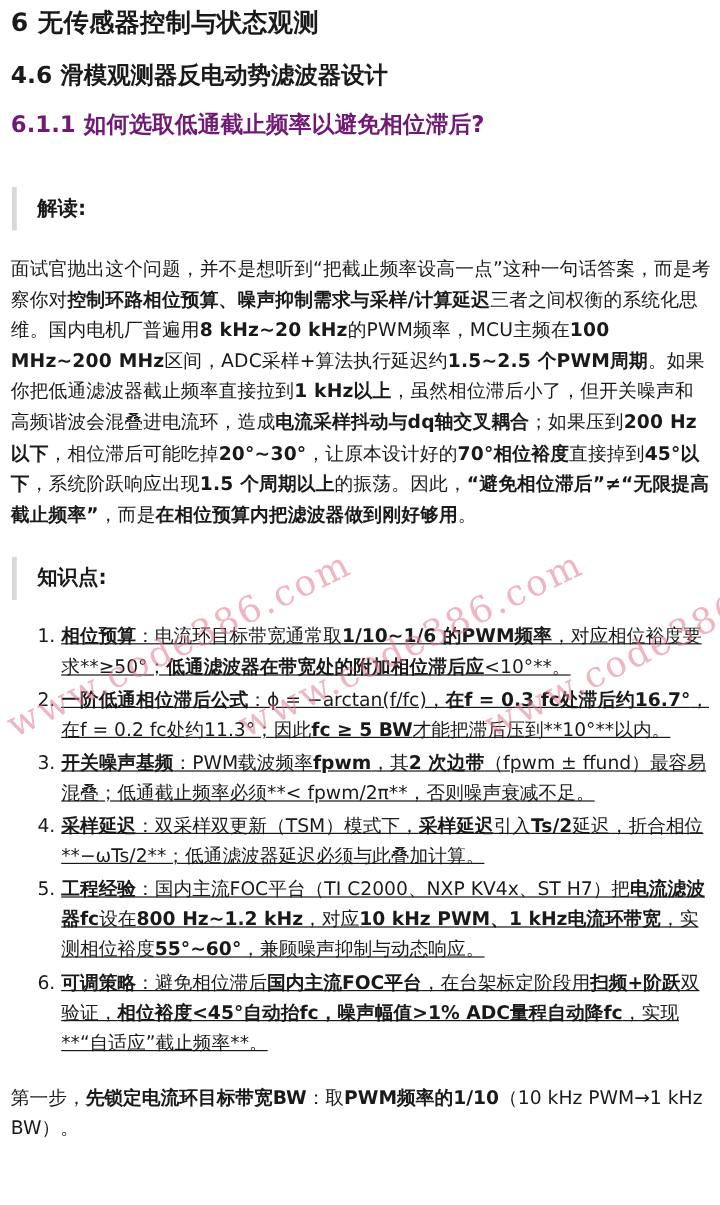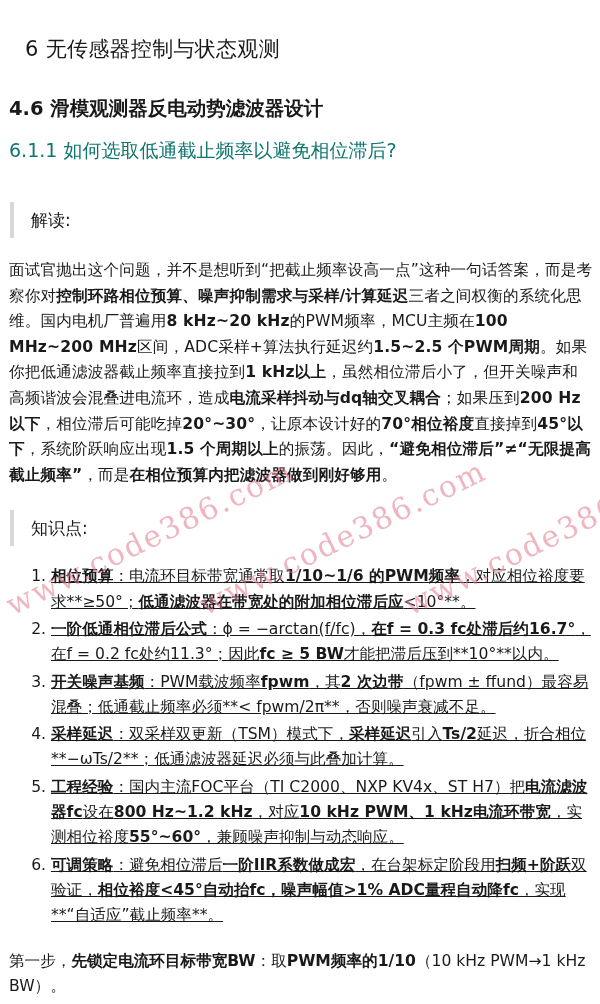--- a/index.html
+++ b/index.html
@@ -2,28 +2,28 @@
 <html><head>
   <meta charset="utf-8">
   <style>
     html, body { margin: 0; padding: 0; background: #ffffff; }
     body {
       width: 600px; height: 1004px; overflow: hidden; position: relative;
       font-family: "DejaVu Sans", "Liberation Sans", sans-serif;
       color: #1a1a1a;
     }
     .page { padding: 0 0 0 9px; width: 584px; }
-    h1 { font-size: 21px; font-weight: normal; margin: 16px; padding-top: 18px; height: 42px; line-height: 30px; letter-spacing: 0.3px; }
+    h1 { font-size: 21px; font-weight: bold; margin: 0; padding-top: 4px; height: 42px; line-height: 30px; letter-spacing: 0.3px; }
     h2 { font-size: 19.5px; font-weight: bold; margin: 0; height: 40px; line-height: 34px; }
-    h3 { font-size: 19px; font-weight: normal; margin: 0; height: 58px; line-height: 36px; color: #0f766e; }
+    h3 { font-size: 19px; font-weight: bold; margin: 0; height: 58px; line-height: 36px; color: #701a75; }
     .quote {
       border-left: 4px solid #d8d8d8; margin: 12px 0 0 1px; padding: 0 0 0 17px;
       height: 36px; line-height: 36px;
     }
-    .quote span { font-weight: normal; font-size: 17px; }
+    .quote span { font-weight: bold; font-size: 17px; }
     p.body { font-size: 15.6px; line-height: 25.6px; margin: 20px 0 0 0; letter-spacing: 0.15px; }
     b { font-weight: bold; }
     ol { margin: 18px 0 0 0; padding-left: 42px; font-size: 15.6px; line-height: 25.3px; text-decoration: underline; }
     ol li { margin-bottom: 2px; }
     .answer p { font-size: 15.6px; line-height: 25.8px; margin: 0; }
     .answer { margin-top: 20px; }
     .watermark {
       position: absolute; color: rgba(225, 120, 140, 0.55); font-family: "DejaVu Serif", serif;
       font-size: 30px; transform: rotate(-26deg); pointer-events: none; white-space: nowrap;
       letter-spacing: 2px;
@@ -44,21 +44,21 @@
 
   <div class="quote" style="margin-top:22px">
     <span>知识点:</span>
   </div>
   <ol>
       <li><b>相位预算</b><span>：电流环目标带宽通常取</span><b>1/10~1/6 的PWM频率</b><span>，对应相位裕度要求**≥50°；</span><b>低通滤波器在带宽处的附加相位滞后应</b><span>&lt;10°**。</span></li>
       <li><b>一阶低通相位滞后公式</b><span>：ϕ = −arctan(f/fc)，</span><b>在f = 0.3 fc处滞后约16.7°</b><span>，在f = 0.2 fc处约11.3°；因此</span><b>fc ≥ 5 BW</b><span>才能把滞后压到**10°**以内。</span></li>
       <li><b>开关噪声基频</b><span>：PWM载波频率</span><b>fpwm</b><span>，其</span><b>2 次边带</b><span>（fpwm ± ffund）最容易混叠；低通截止频率必须**&lt; fpwm/2π**，否则噪声衰减不足。</span></li>
       <li><b>采样延迟</b><span>：双采样双更新（TSM）模式下，</span><b>采样延迟</b><span>引入</span><b>Ts/2</b><span>延迟，折合相位**−ωTs/2**；低通滤波器延迟必须与此叠加计算。</span></li>
       <li><b>工程经验</b><span>：国内主流FOC平台（TI C2000、NXP KV4x、ST H7）把</span><b>电流滤波器fc</b><span>设在</span><b>800 Hz~1.2 kHz</b><span>，对应</span><b>10 kHz PWM、1 kHz电流环带宽</b><span>，实测相位裕度</span><b>55°~60°</b><span>，兼顾噪声抑制与动态响应。</span></li>
-      <li><b>可调策略</b><span>：避免相位滞后</span><b>一阶IIR系数做成宏</b><span>，在台架标定阶段用</span><b>扫频+阶跃</b><span>双验证，</span><b>相位裕度&lt;45°自动抬fc，噪声幅值&gt;1% ADC量程自动降fc</b><span>，实现**“自适应”截止频率**。</span></li>
+      <li><b>可调策略</b><span>：避免相位滞后</span><b>国内主流FOC平台</b><span>，在台架标定阶段用</span><b>扫频+阶跃</b><span>双验证，</span><b>相位裕度&lt;45°自动抬fc，噪声幅值&gt;1% ADC量程自动降fc</b><span>，实现**“自适应”截止频率**。</span></li>
     </ol>
 
   <div class="answer">
       <p><span>第一步，</span><b>先锁定电流环目标带宽BW</b><span>：取</span><b>PWM频率的1/10</b><span>（10 kHz PWM→1 kHz BW）。</span></p>
     </div>
 </div>
 
 <div class="watermark" style="left:-8px; top:520px;">www.code386.com</div>
 <div class="watermark" style="left:185px; top:520px;">www.code386.com</div>
 <div class="watermark" style="left:390px; top:520px;">www.code386.com</div>

